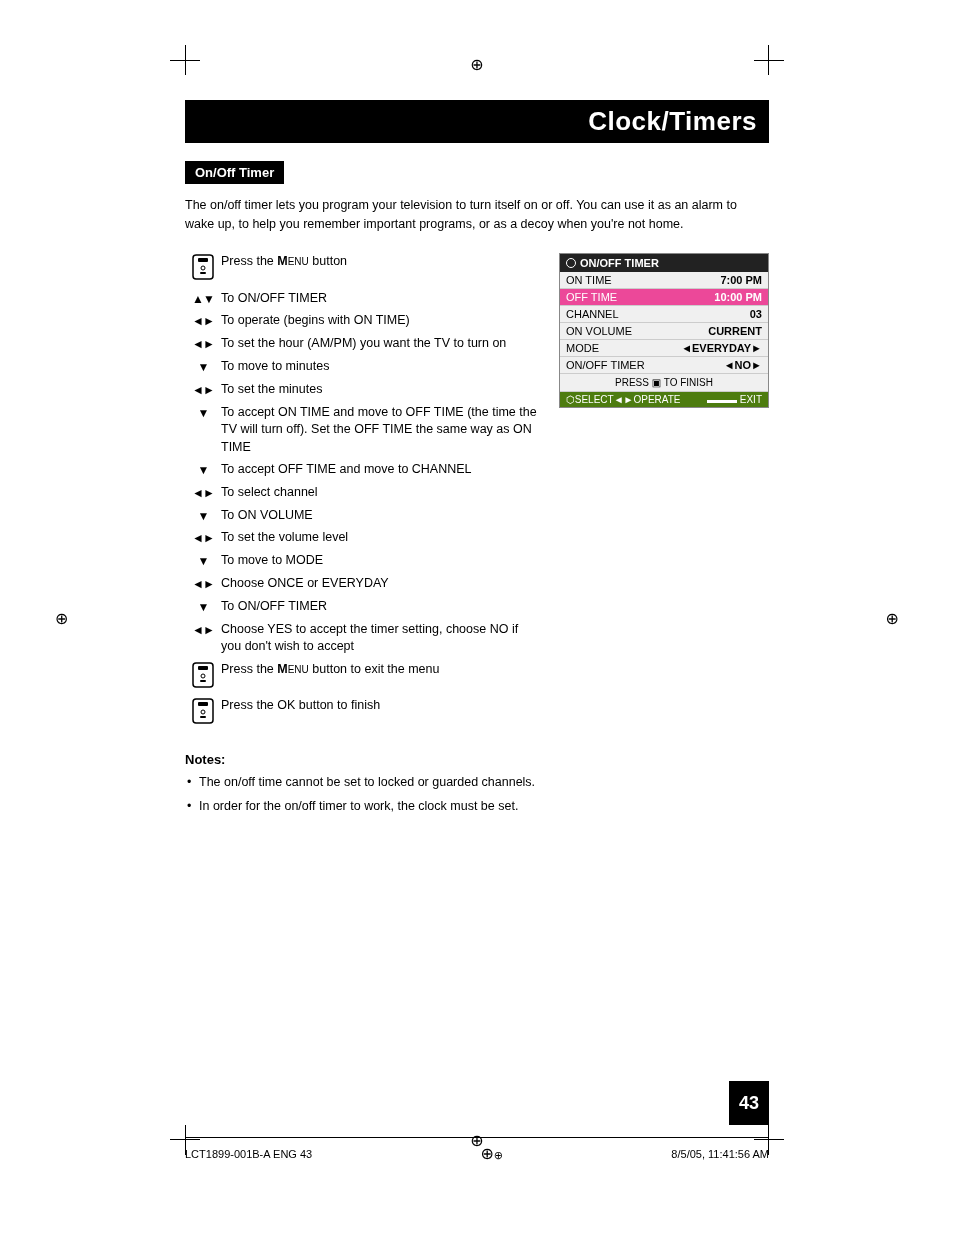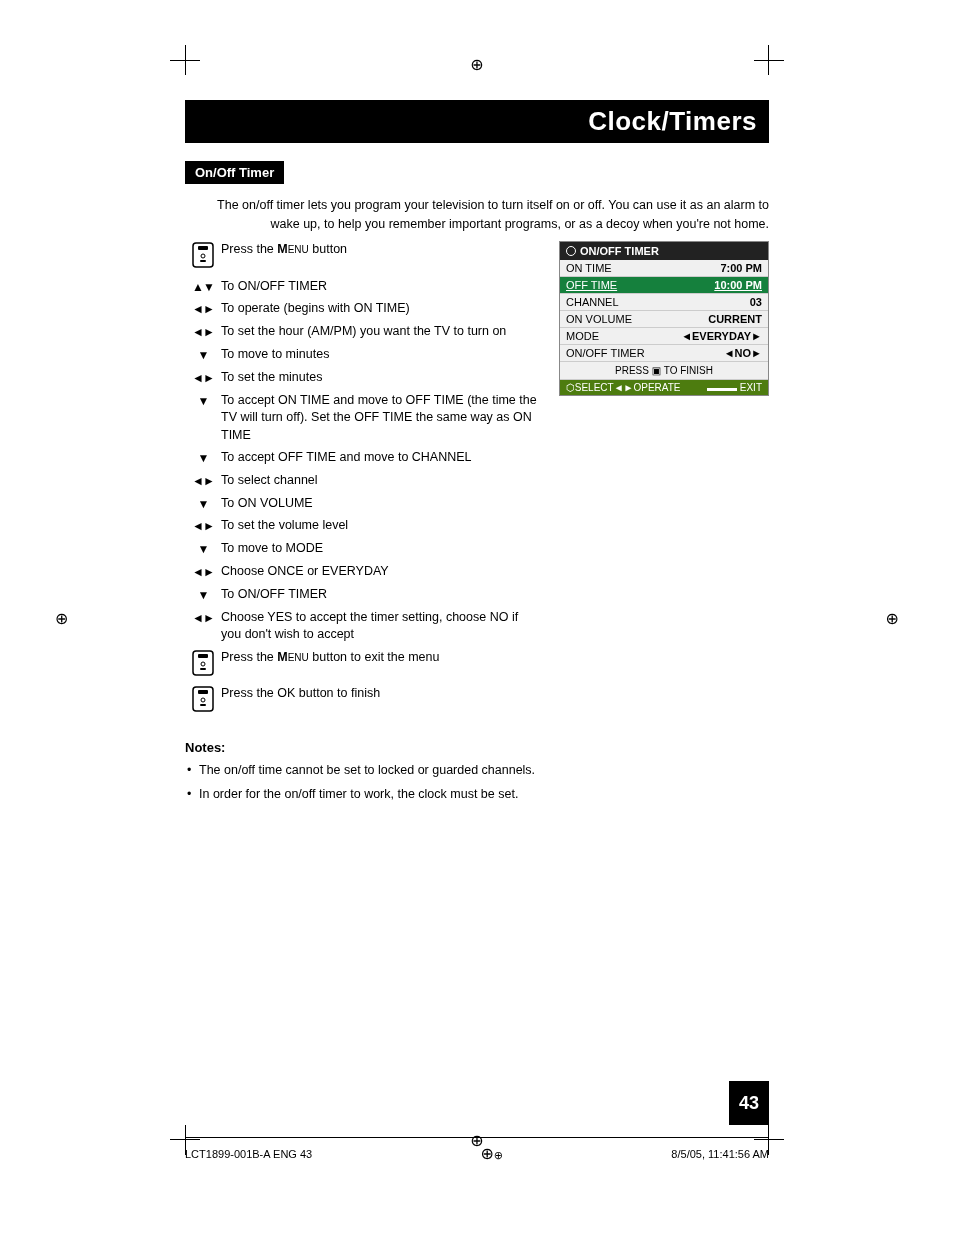--- a/index.html
+++ b/index.html
@@ -109,23 +109,22 @@
       padding: 4px 10px;
       font-size: 13px;
       font-weight: bold;
       margin-bottom: 12px;
     }
 
     
     .intro-text {
       font-size: 12.5px;
       line-height: 1.55;
-      margin-bottom: 6px;
-      color: #000;
-      text-align: right;
+      margin-bottom: 18px;
+      color: #000;
     }
 
     
     .instructions-wrapper {
       display: flex;
       gap: 20px;
       align-items: flex-start;
     }
 
     .instructions-left {
@@ -188,23 +187,22 @@
 
     .menu-data-row {
       display: flex;
       justify-content: space-between;
       padding: 2px 6px;
       border-bottom: 1px solid #ccc;
       background: #f0f0f0;
     }
 
     .menu-data-row.highlighted {
-      background: #15803d;
+      background: #ec4899;
       color: #fff;
-      text-decoration: underline;
     }
 
     .menu-data-label {
       font-weight: normal;
       font-size: 11px;
     }
 
     .menu-data-value {
       font-size: 11px;
       font-weight: bold;

